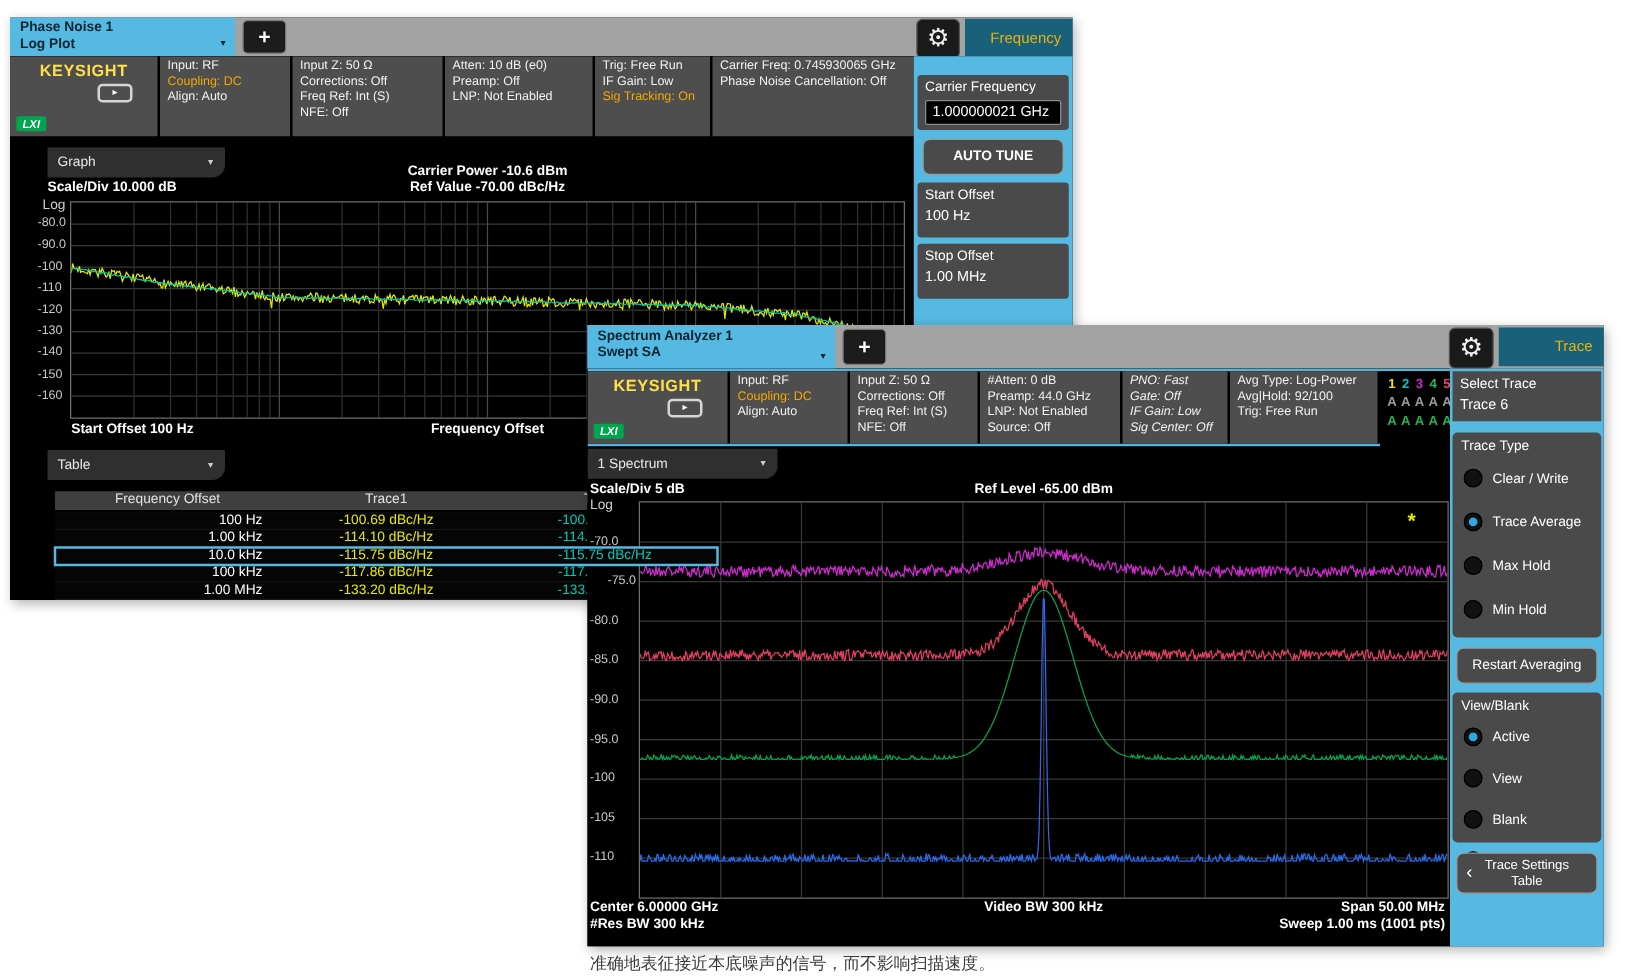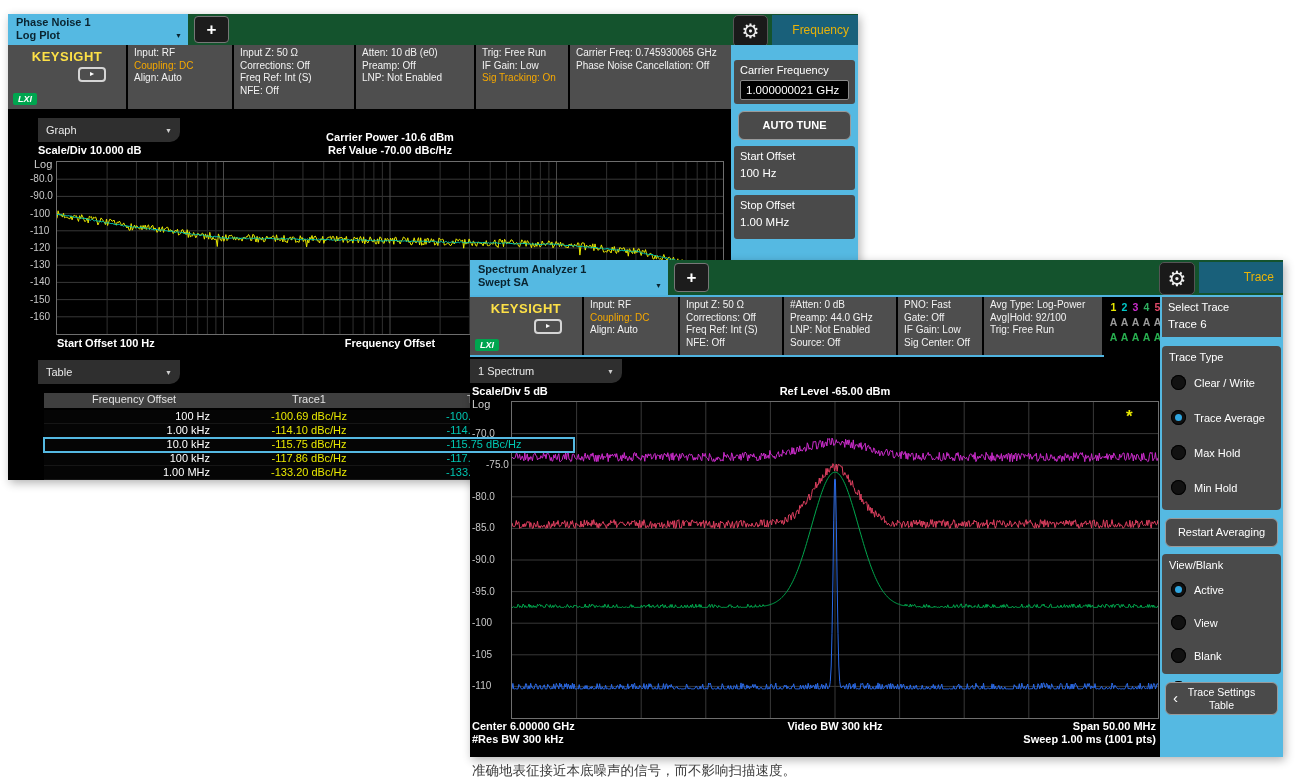--- a/index.html
+++ b/index.html
@@ -1,18 +1,18 @@
 <!DOCTYPE html>
 <html><head>
 <meta charset="utf-8">
 <style>
   html,body{margin:0;padding:0;background:#fff;font-family:"Liberation Sans",sans-serif;}
   #canvas{position:relative;width:1311px;height:784px;overflow:hidden;background:#fff;}
   .shot{position:absolute;background:#000;box-shadow:2px 3px 9px rgba(0,0,0,.3);}
-  .tabbar{position:absolute;left:0;top:0;right:0;background:#14532d;}
+  .tabbar{position:absolute;left:0;top:0;right:0;background:#a3a3a3;}
   .tab-blue{position:absolute;left:0;top:0;bottom:0;background:#55b9e2;color:#0a2430;
     font-weight:bold;font-size:11px;line-height:13px;padding:2px 8px;box-sizing:border-box;}
   .tab-caret{position:absolute;right:6px;bottom:3px;font-size:7px;color:#0a2430;}
   .tab-add{position:absolute;background:#1c1c1c;border:1px solid #777;border-radius:4px;
     color:#fff;font-size:17px;font-weight:bold;text-align:center;}
   .gear-btn{position:absolute;background:#1a1a1a;border:1px solid #555;border-radius:5px;
     color:#f0f0f0;text-align:center;}
   .teal-head{position:absolute;background:#19607a;color:#eab308;font-size:12px;text-align:right;
     padding-right:9px;box-sizing:border-box;}
   .s-body{position:absolute;background:#000;overflow:hidden;}
@@ -271,21 +271,21 @@
             <div class="stat-line">Corrections: Off</div>
             <div class="stat-line">Freq Ref: Int (S)</div>
             <div class="stat-line">NFE: Off</div>
           </div>
           <div class="stat-col" style="width: 112px; flex: 0 0 auto; height: 58px;">
             <div class="stat-line">#Atten: 0 dB</div>
             <div class="stat-line">Preamp: 44.0 GHz</div>
             <div class="stat-line">LNP: Not Enabled</div>
             <div class="stat-line">Source: Off</div>
           </div>
-          <div class="stat-col" style="width: 84px; flex: 0 0 auto; height: 58px;">
+          <div class="stat-col" style="width: 84px; flex: 0 0 auto; height: 58px; font-style: italic;">
             <div class="stat-line">PNO: Fast</div>
             <div class="stat-line">Gate: Off</div>
             <div class="stat-line">IF Gain: Low</div>
             <div class="stat-line">Sig Center: Off</div>
           </div>
           <div class="stat-col" style="width: 118px; flex: 0 0 auto; height: 58px;">
             <div class="stat-line">Avg Type: Log-Power</div>
             <div class="stat-line">Avg|Hold: 92/100</div>
             <div class="stat-line">Trig: Free Run</div>
           </div>

